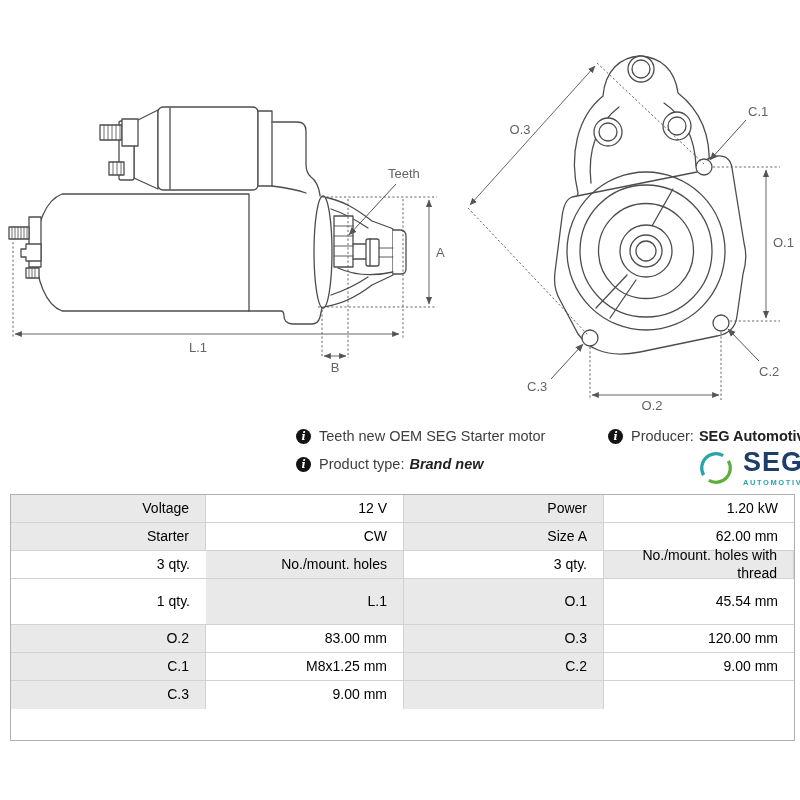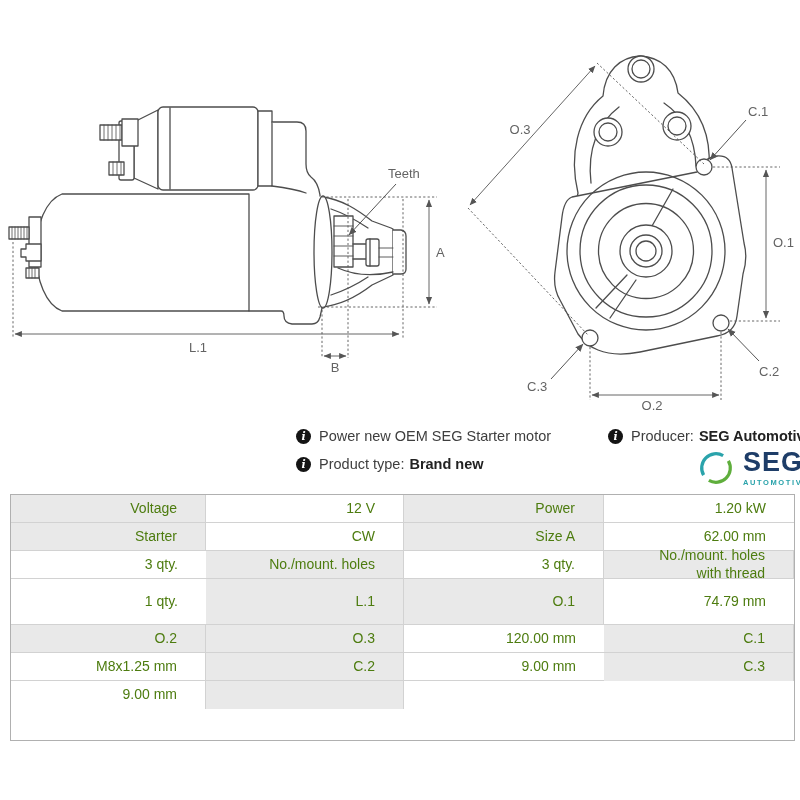--- a/index.html
+++ b/index.html
@@ -22,21 +22,21 @@
   .logo-name{font-size:27px;font-weight:bold;color:#1e3d68;letter-spacing:1px;}
   .logo-tag{font-size:7.5px;font-weight:bold;color:#2aa3ab;letter-spacing:1.6px;margin-top:3px;}
 
   
   .spec-table{position:absolute;left:10px;top:494px;width:783px;display:grid;
               grid-template-columns:195px 198px 200px 190px;
               grid-template-rows:28px 28px 28px 46px 28px 28px 28px 31px;
               border:1px solid #b0b0b0;background:#fff;font-size:14px;}
   .cell{border-right:1px solid #d2d2d2;border-bottom:1px solid #d2d2d2;
         display:flex;align-items:center;justify-content:flex-end;
-        padding:0 28px;text-align:right;line-height:1.25;color:#4d7c0f;}
+        padding:0 16px;text-align:right;line-height:1.25;color:#000000;}
   .lbl{background:#e9e9e9;}
   .lc{border-right:none;}
   .lr{border-bottom:none;}
 </style>
 </head>
 <body>
 
 <div class="canvas">
 
   <svg class="diagram-svg" width="800" height="420" viewBox="0 0 800 420">
@@ -169,33 +169,33 @@
     <text x="520" y="134" text-anchor="middle">O.3</text>
     <text x="748" y="116">C.1</text>
     <text x="773" y="247">O.1</text>
     <text x="759" y="376">C.2</text>
     <text x="527" y="391">C.3</text>
     <text x="652" y="410" text-anchor="middle">O.2</text>
   </svg>
 
   <div class="info-row" style="left:296px;top:428px;">
     <span class="info-icon">i</span>
-    <span>Power new OEM SEG Starter motor</span>
+    <span>Teeth new OEM SEG Starter motor</span>
   </div>
 
   <div class="info-row" style="left:608px;top:428px;">
     <span class="info-icon">i</span>
     <span>Producer:</span>
     <span class="bold" style="margin-left:-3px;">SEG Automotive</span>
   </div>
 
   <div class="info-row" style="left:296px;top:456px;">
     <span class="info-icon">i</span>
     <span>Product type:</span>
-    <span class="bold" style="margin-left:-3px;">Brand new</span>
+    <span class="bold" style="margin-left:-3px;font-style:italic;">Brand new</span>
   </div>
 
   <div class="logo">
     <svg width="40" height="40" viewBox="0 0 42 42">
       <path d="M28.5,8 A15,15 0 0 0 8,28.5" stroke="#2aa3ab" stroke-width="3.4" fill="none"></path>
       <path d="M13.5,34 A15,15 0 0 0 34,13.5" stroke="#5fae3c" stroke-width="3.4" fill="none"></path>
     </svg>
     <div class="logo-txt">
       <span class="logo-name">SEG</span>
       <span class="logo-tag">AUTOMOTIVE</span>
@@ -216,23 +216,24 @@
 
     <div class="cell lc">3 qty.</div>
 
     <div class="cell lbl">No./mount. holes</div>
     <div class="cell">3 qty.</div>
     <div class="cell lbl">No./mount. holes with thread</div>
     <div class="cell lc">1 qty.</div>
 
     <div class="cell lbl">L.1</div>
     <div class="cell lbl">O.1</div>
-    <div class="cell lc">74.79 mm</div>
+    <div class="cell lc">45.54 mm</div>
 
     <div class="cell lbl">O.2</div>
+    <div class="cell">83.00 mm</div>
     <div class="cell lbl">O.3</div>
     <div class="cell lc">120.00 mm</div>
 
     <div class="cell lbl">C.1</div>
     <div class="cell">M8x1.25 mm</div>
     <div class="cell lbl">C.2</div>
     <div class="cell lc">9.00 mm</div>
 
     <div class="cell lbl lr">C.3</div>
     <div class="cell lr">9.00 mm</div>

